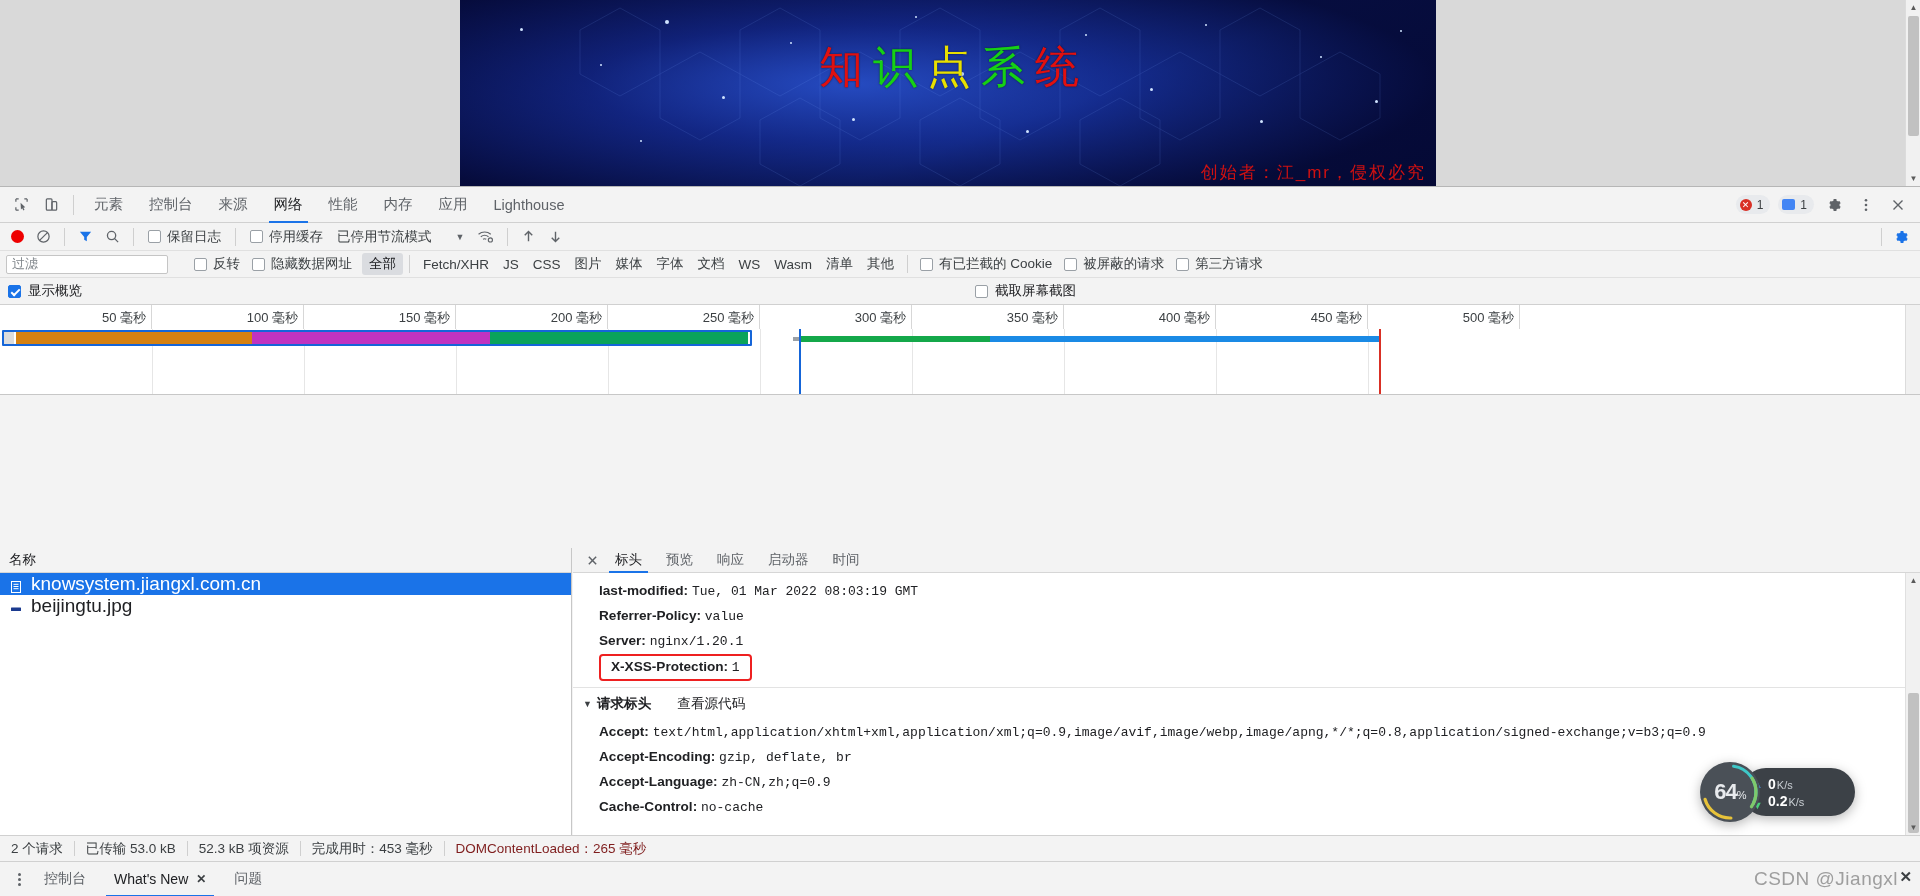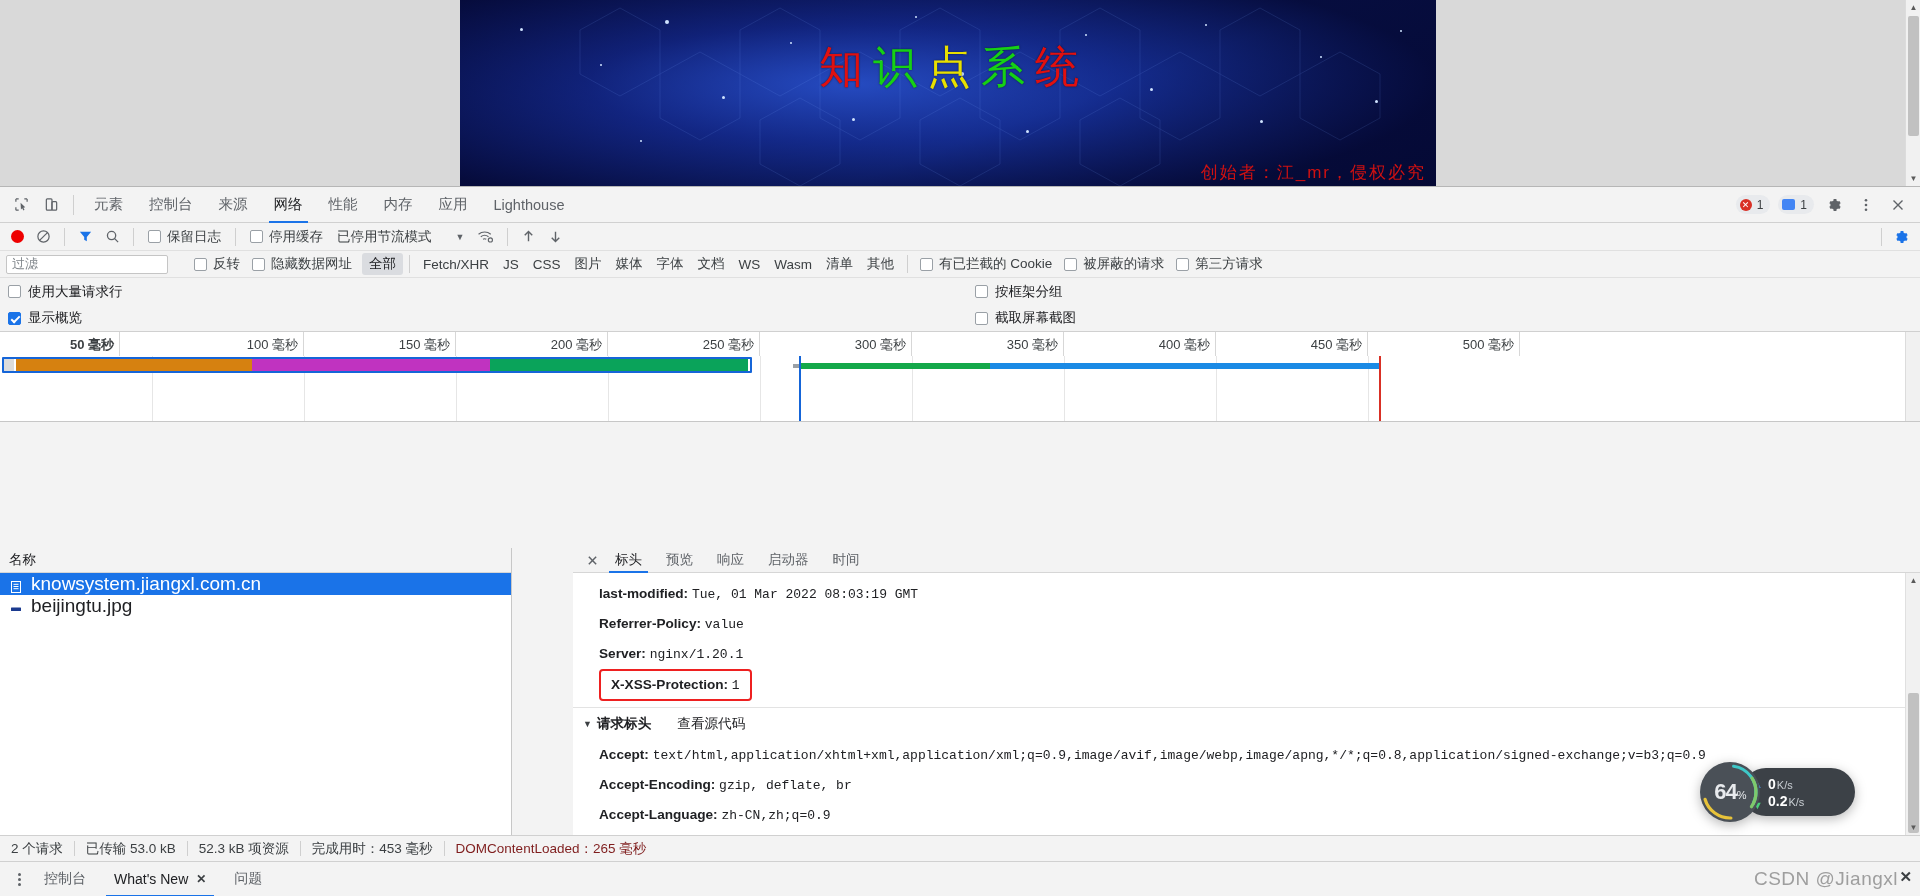--- a/index.html
+++ b/index.html
@@ -164,21 +164,21 @@
   .ov-thin { position: absolute; height: 6px; top: 31px; }
   .ov-vline { position: absolute; top: 24px; bottom: 0; width: 1.5px; }
   .ov-scroll {
     position: absolute; right: 0; top: 0; width: 15px; height: 90px; background: #f1f1f1;
     border-left: 1px solid #dcdcdc;
   }
 
   
   .split { position: absolute; left: 0; top: 0; right: 0; bottom: 0; }
   .req-panel {
-    position: absolute; left: 0; top: 0; width: 512px; bottom: 0;
+    position: absolute; left: 0; top: 0; width: 572px; bottom: 0;
     background: #fff; border-right: 1px solid #c7c7c7;
   }
   .req-head {
     height: 25px; background: #f3f3f3; border-bottom: 1px solid #d6d6d6;
     display: flex; align-items: center; padding-left: 9px; font-size: 13.5px; color: #202124;
   }
   .req-row {
     height: 22px; display: flex; align-items: center; gap: 8px; padding-left: 9px;
     font-size: 19px; color: #202124;
   }
@@ -198,21 +198,21 @@
     color: #5f6368; position: relative; white-space: nowrap;
   }
   .dtab.active { color: #202124; }
   .dtab.active::after { content:""; position:absolute; left:6px; right:6px; bottom:0; height:2px; background:#1a73e8; }
 
   .hdr-body {
     position: absolute; left: 0; top: 25px; right: 15px; bottom: 0;
     overflow: hidden; padding: 6px 0 0 0;
   }
   .hdr-line {
-    padding: 3px 10px 3px 26px; font-size: 13.6px; line-height: 23px;
+    padding: 3px 10px 3px 26px; font-size: 13.6px; line-height: 18px;
     word-break: break-all; color: #202124;
   }
   .hdr-name {
     font-weight: bold; font-family: "Liberation Sans", sans-serif; color: #202124;
   }
   .hdr-val { font-family: "Liberation Mono", monospace; font-size: 13px; color: #202124; }
   .hdr-line.boxed {
     border: 2px solid #ee2020; border-radius: 4px; display: inline-block;
     margin-left: 16px; padding: 2px 10px 2px 10px;
   }
@@ -511,44 +511,34 @@
       <label class="tb-check">
         <span class="cb"></span>
         <span>被屏蔽的请求</span>
       </label>
       <label class="tb-check">
         <span class="cb"></span>
         <span>第三方请求</span>
       </label>
     </div>
 
-    <div class="dt-optrow">
-      <label class="opt-left">
-        <span class="cb"></span>
-        <span>使用大量请求行</span>
-      </label>
-      <label class="opt-right">
-        <span class="cb"></span>
-        <span>按框架分组</span>
-      </label>
-    </div>
     <div class="dt-optrow bordered">
       <label class="opt-left">
         <span class="cb checked"></span>
         <span>显示概览</span>
       </label>
       <label class="opt-right">
         <span class="cb"></span>
         <span>截取屏幕截图</span>
       </label>
     </div>
 
     <div class="overview">
       <div class="ov-ruler">
-        <div class="ov-tick" style="left:0;width:120px;font-weight:bold;">
+        <div class="ov-tick" style="left:0;width:152px;">
             <span>50 毫秒</span>
           </div>
         <div class="ov-tick" style="left:152px;width:152px;">
             <span>100 毫秒</span>
           </div>
         <div class="ov-tick" style="left:304px;width:152px;">
             <span>150 毫秒</span>
           </div>
         <div class="ov-tick" style="left:456px;width:152px;">
             <span>200 毫秒</span>

